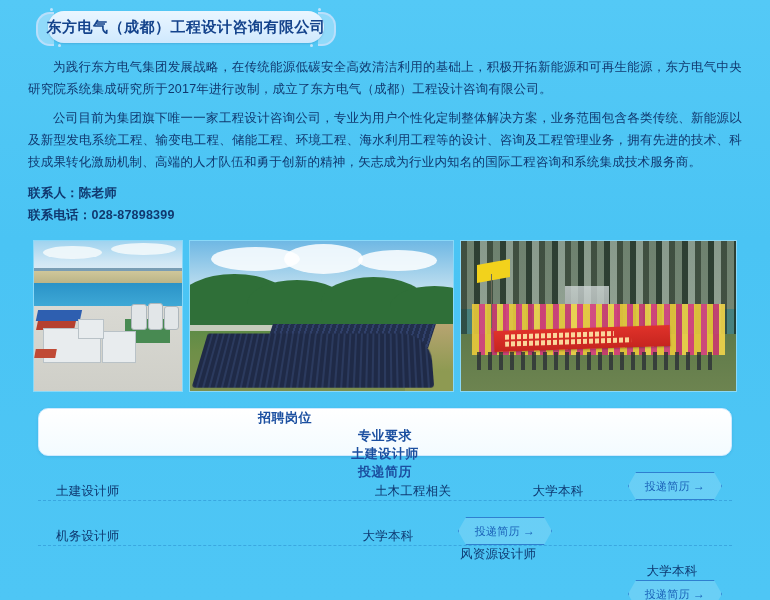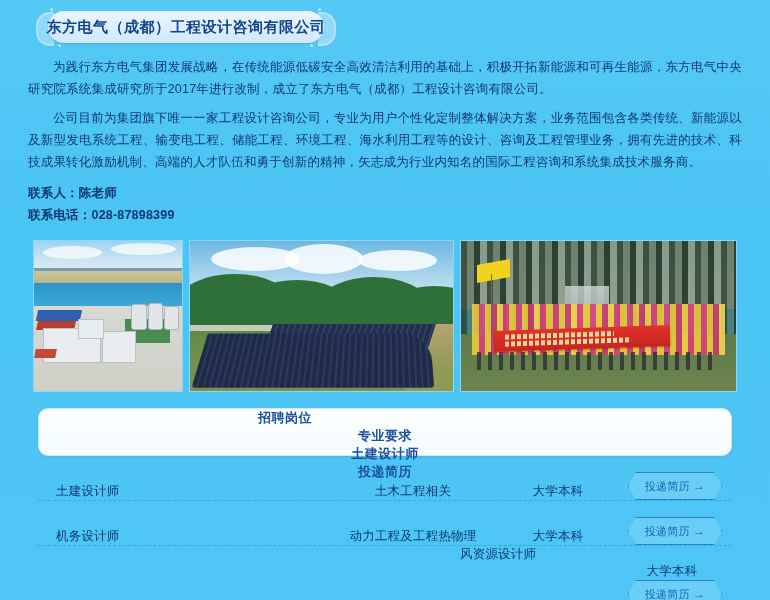--- a/index.html
+++ b/index.html
@@ -366,21 +366,20 @@
       <div class="cell c-apply">
         <div class="apply-btn">
           <span>投递简历</span>
           <span class="arrow">→</span>
         </div>
       </div>
     </div>
 
     <div class="row">
       <div class="cell c-post">机务设计师</div>
-      <div class="cell c-major">动力工程及工程热物理</div>
       <div class="cell c-degree">大学本科</div>
       <div class="cell c-apply">
         <div class="apply-btn">
           <span>投递简历</span>
           <span class="arrow">→</span>
         </div>
       </div>
     </div>
 
     <div class="row">

